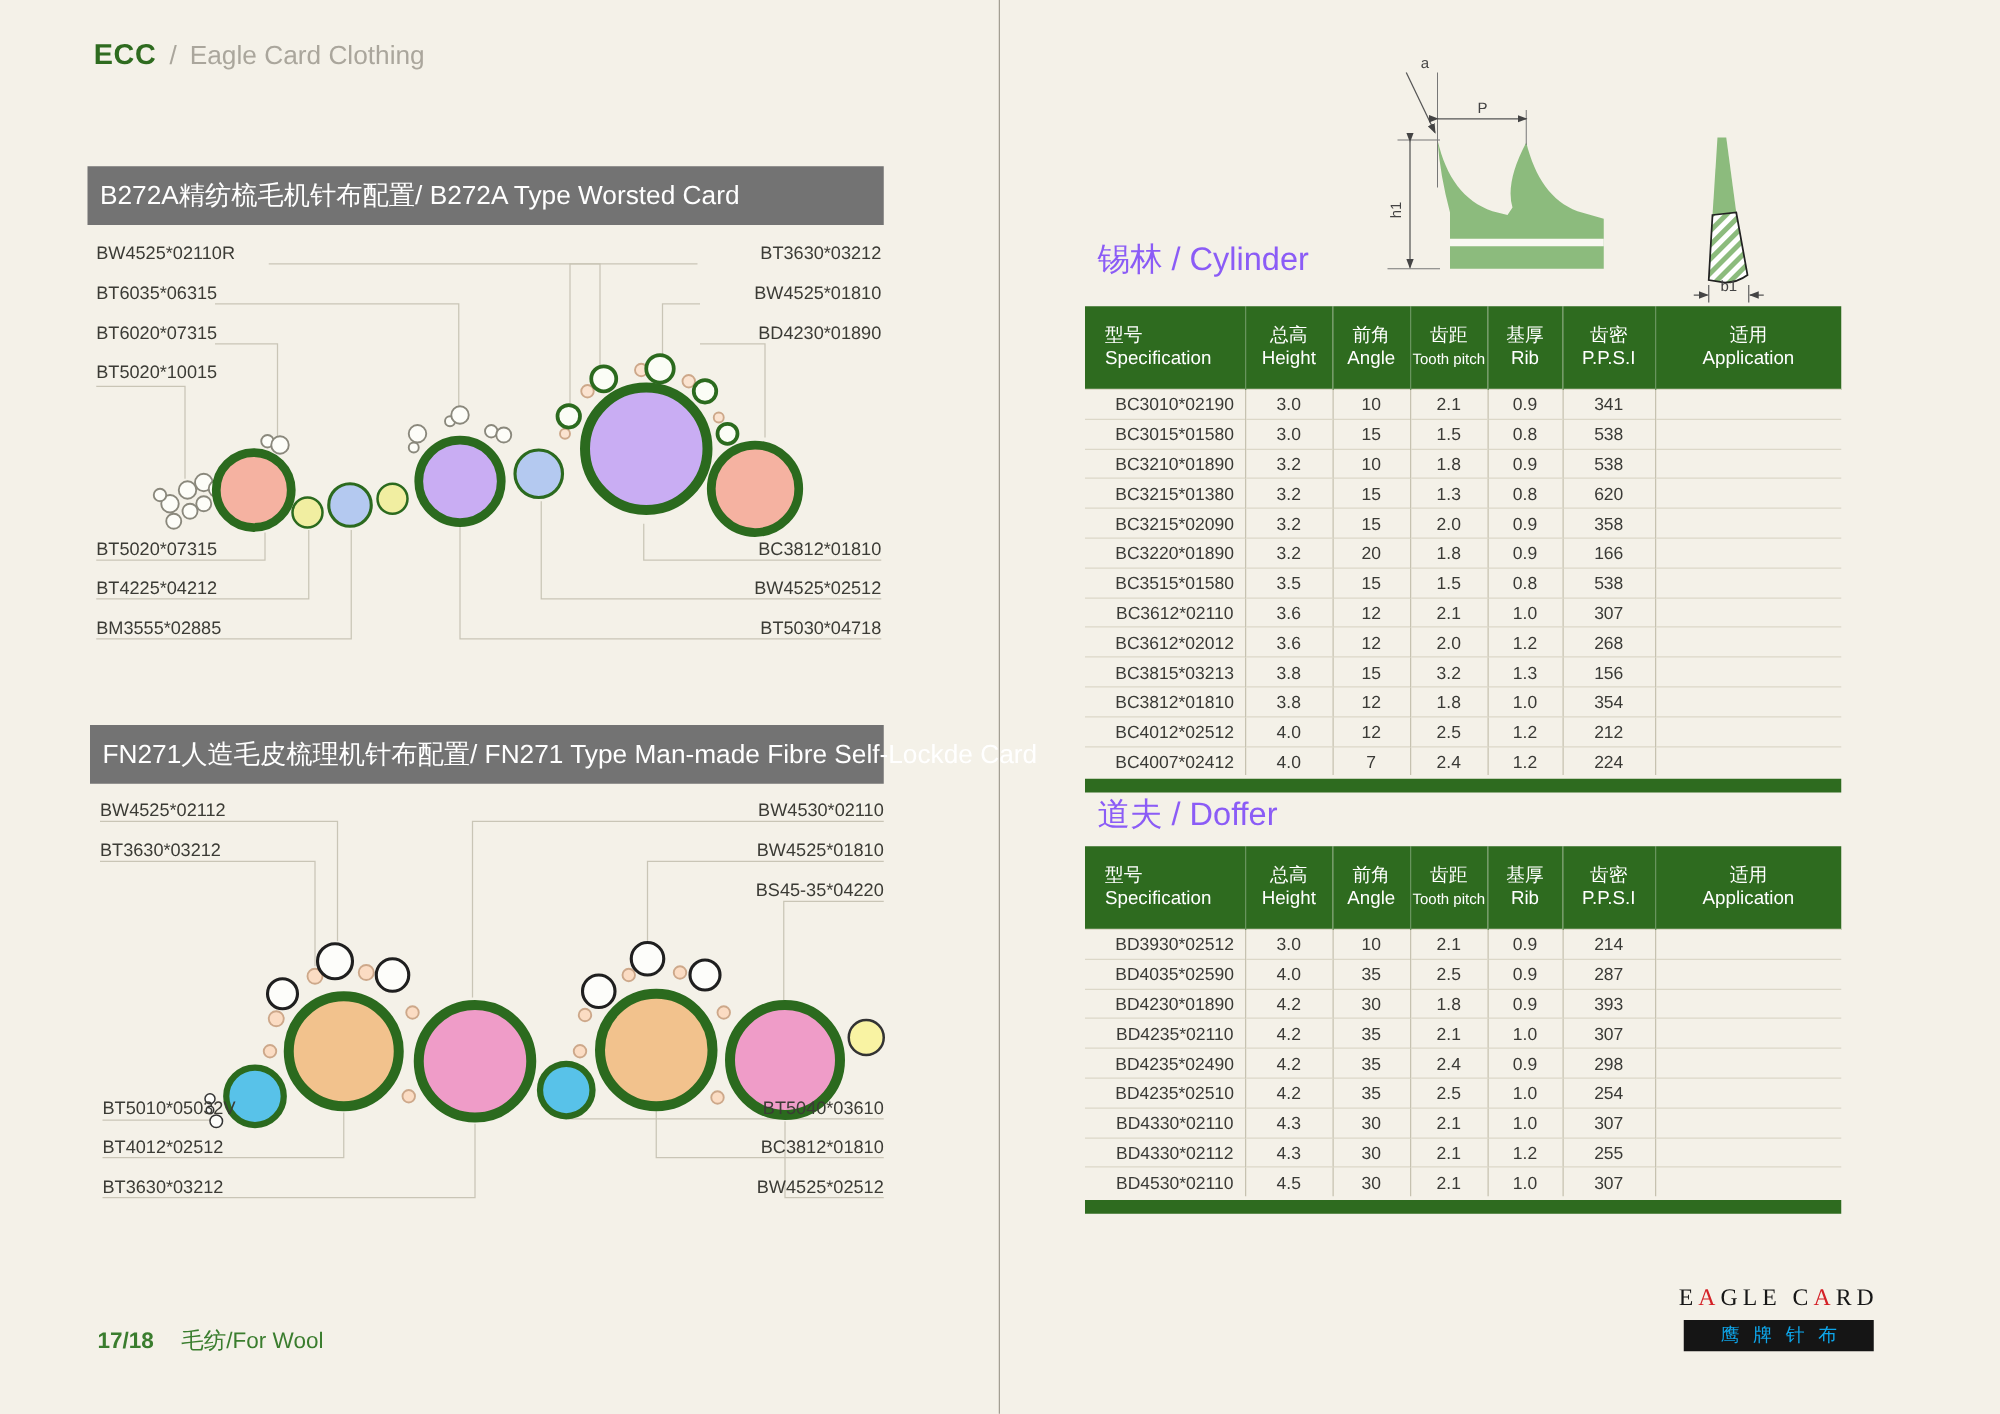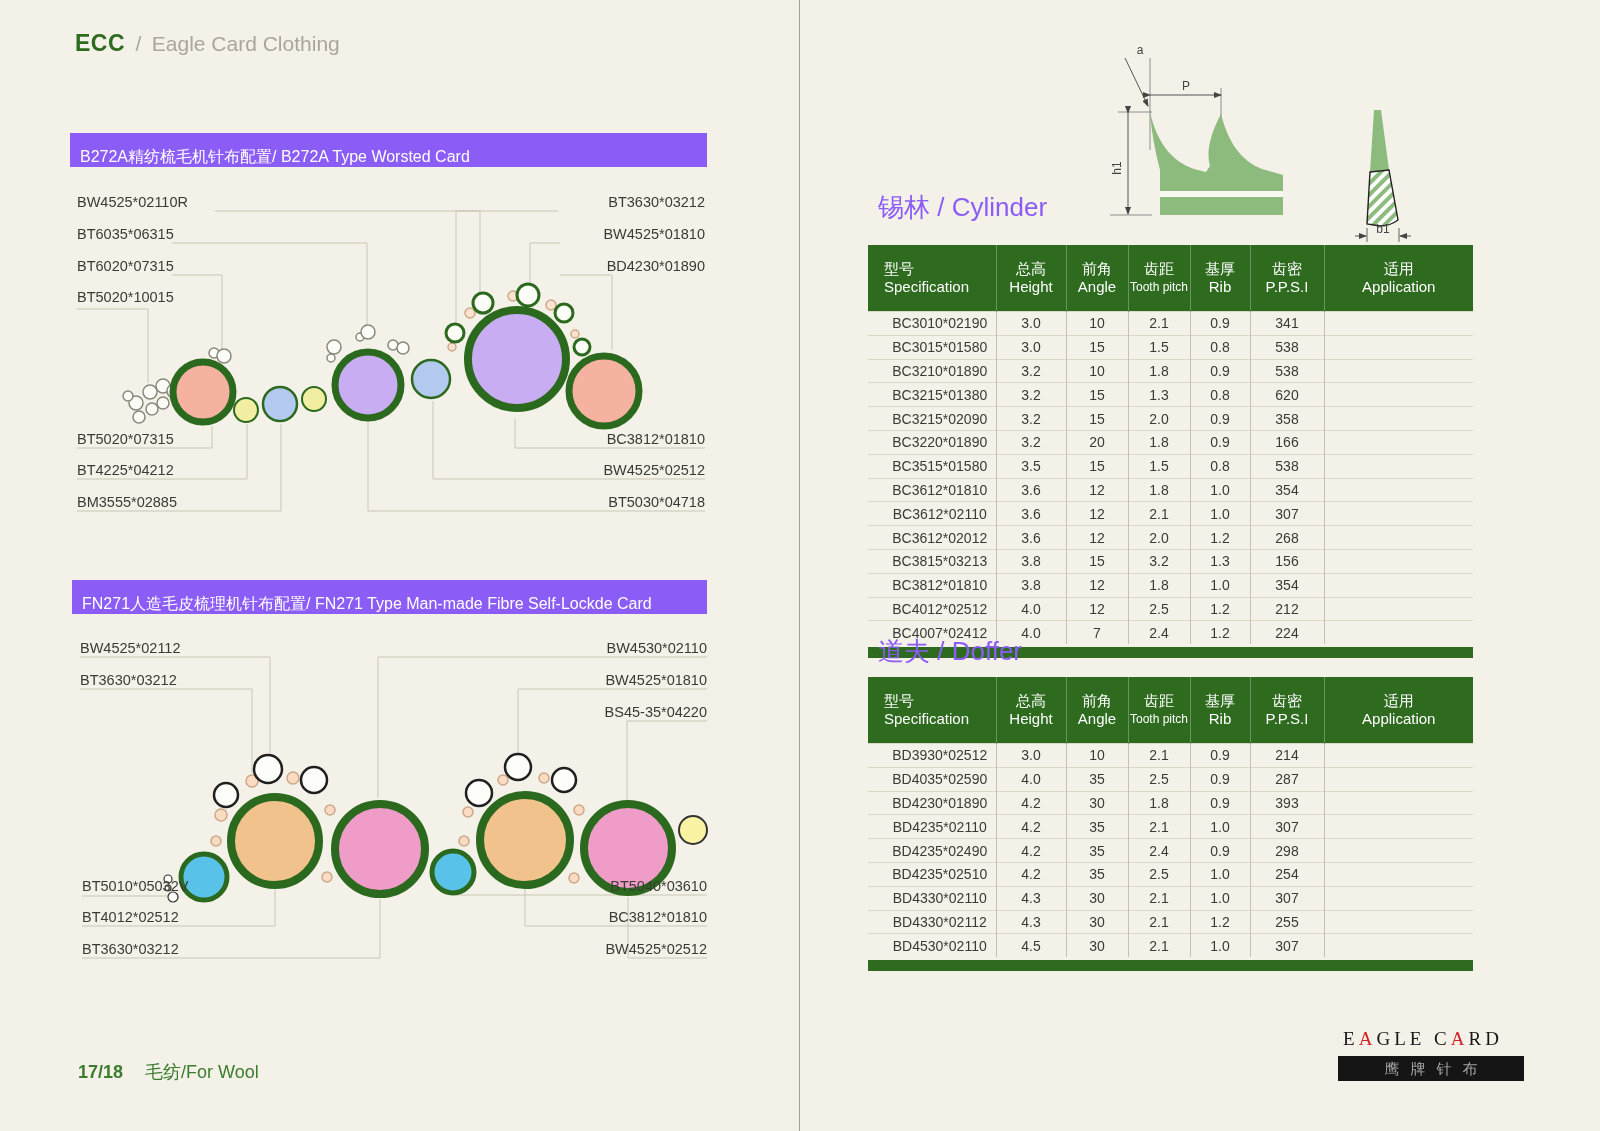--- a/index.html
+++ b/index.html
@@ -10,21 +10,21 @@
     color:#3a3a36;
   }
   .abs{position:absolute;}
   .vdivider{left:799px;top:0;width:1px;height:1131px;background:#a39f93;}
   
   .hdr{left:75px;top:30px;white-space:nowrap;}
   .hdr .brand{font-size:23px;font-weight:bold;color:#2e6b1f;letter-spacing:.5px;}
   .hdr .sep{font-size:21px;color:#aaa69c;margin:0 6px;}
   .hdr .htitle{font-size:21px;color:#aaa69c;}
   
-  .banner{background:#8b5cf6;color:#fff;font-size:16px;line-height:47px;height:34px;
+  .banner{background:#737373;color:#fff;font-size:21px;line-height:47px;height:47px;
           padding-left:10px;box-sizing:border-box;white-space:nowrap;}
   .b1{left:70px;top:133px;width:637px;}
   .b2{left:72px;top:580px;width:635px;}
   
   .diag{overflow:visible;}
   .d1{left:70px;top:185px;width:645px;height:345px;}
   .d2{left:70px;top:630px;width:645px;height:345px;}
   .dlabel{font-family:"Liberation Sans","DejaVu Sans",sans-serif;font-size:14.5px;fill:#3b3b35;}
   
   .tooth{left:1090px;top:35px;width:380px;height:210px;}
@@ -50,21 +50,21 @@
   }
   .tablebox td.c0{text-align:center;padding-left:16px;border-left:none;}
   .tablebox .strip{height:11px;background:#2e6b1f;margin-top:3px;}
   
   .footer{left:78px;top:1060px;font-size:18px;color:#3a7d2e;white-space:nowrap;}
   .footer .pg{font-weight:bold;margin-right:22px;}
   
   .logo{left:1338px;top:1028px;width:170px;text-align:center;}
   .logo-name{font-family:"Liberation Serif","DejaVu Serif",serif;font-size:19px;
              letter-spacing:4px;color:#171717;white-space:nowrap;}
-  .logo-box{margin:6px auto 0 auto;width:186px;height:25px;background:#151515;color:#a3a3a3;
+  .logo-box{margin:6px auto 0 auto;width:152px;height:25px;background:#151515;color:#0ea5e9;
             font-size:15px;line-height:25px;letter-spacing:11px;text-indent:11px;text-align:center;}
 </style>
 </head>
 <body>
 
 <div class="abs vdivider"></div>
 
 <div class="abs hdr">
   <span class="brand">ECC</span>
   <span class="sep">/</span>
@@ -335,29 +335,20 @@
         <tr>
           <td class="c0">BC3515*01580</td>
           <td class="c1">3.5</td>
           <td class="c2">15</td>
           <td class="c3">1.5</td>
           <td class="c4">0.8</td>
           <td class="c5">538</td>
           <td class="c6"></td>
         </tr>
         <tr>
-          <td class="c0">BC3612*01810</td>
-          <td class="c1">3.6</td>
-          <td class="c2">12</td>
-          <td class="c3">1.8</td>
-          <td class="c4">1.0</td>
-          <td class="c5">354</td>
-          <td class="c6"></td>
-        </tr>
-        <tr>
           <td class="c0">BC3612*02110</td>
           <td class="c1">3.6</td>
           <td class="c2">12</td>
           <td class="c3">2.1</td>
           <td class="c4">1.0</td>
           <td class="c5">307</td>
           <td class="c6"></td>
         </tr>
         <tr>
           <td class="c0">BC3612*02012</td>

